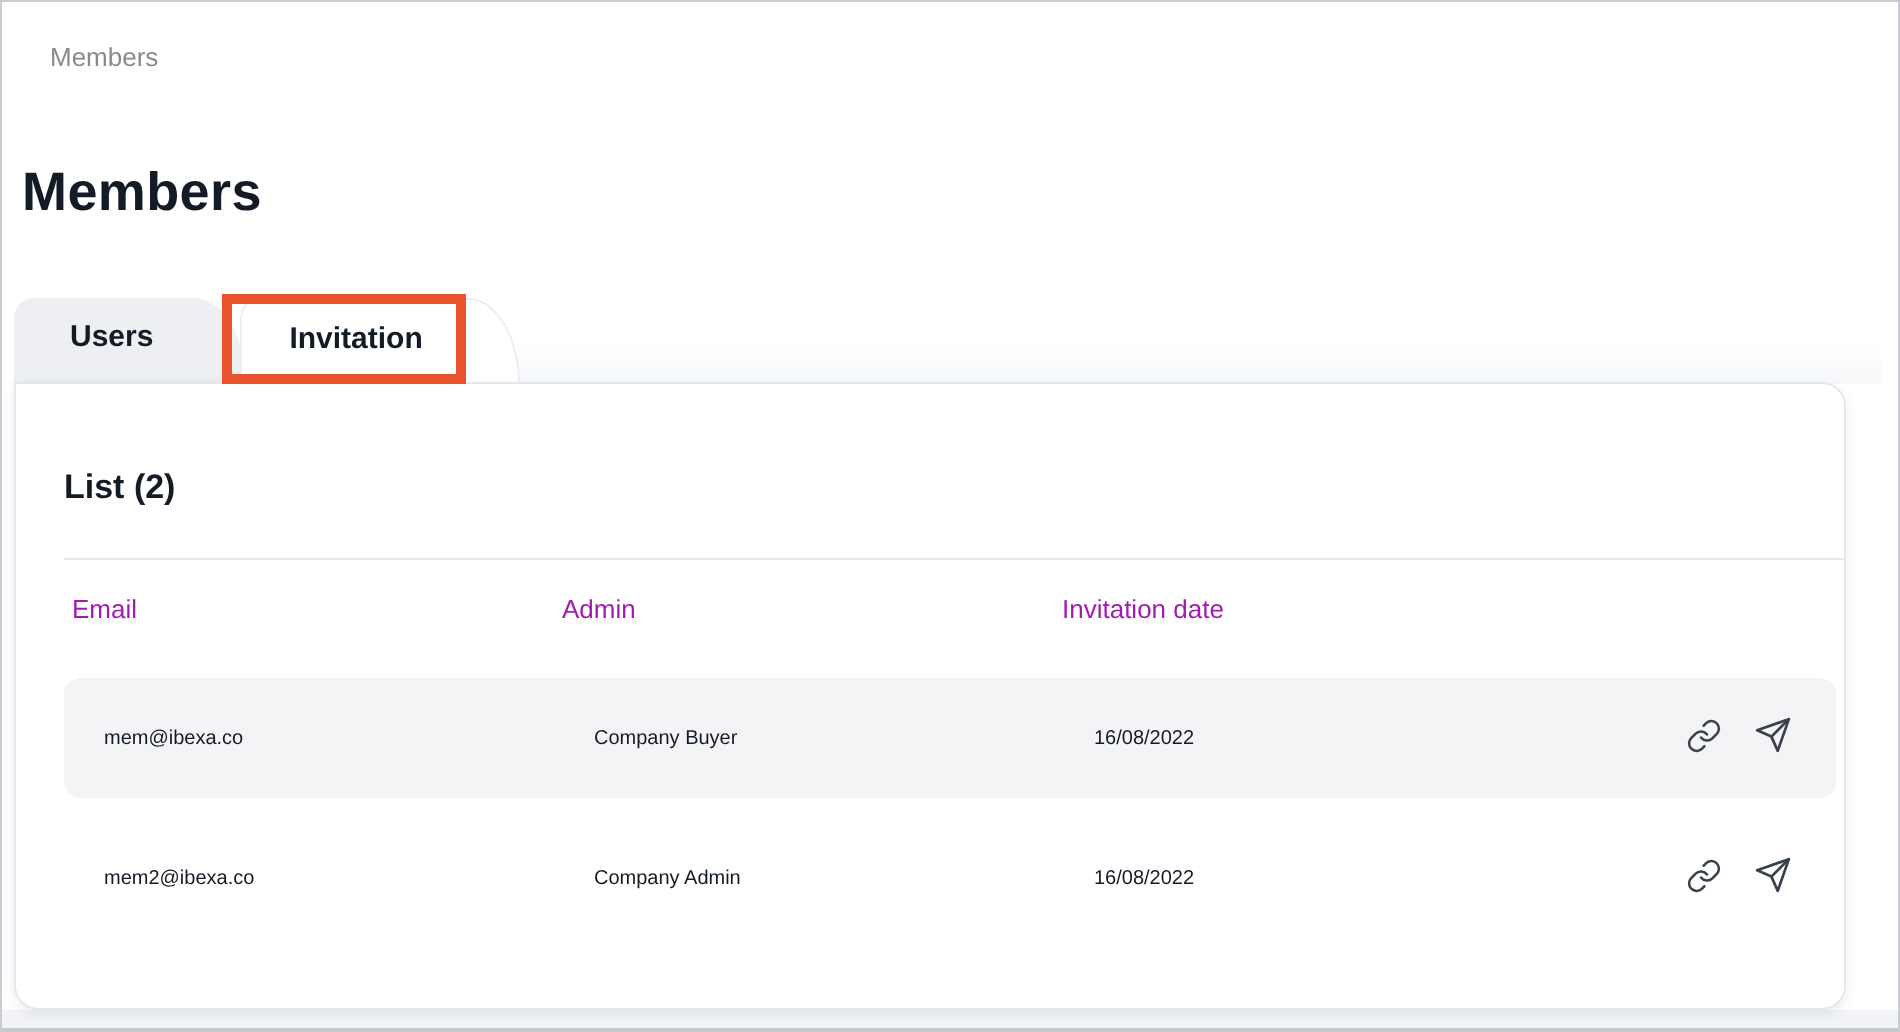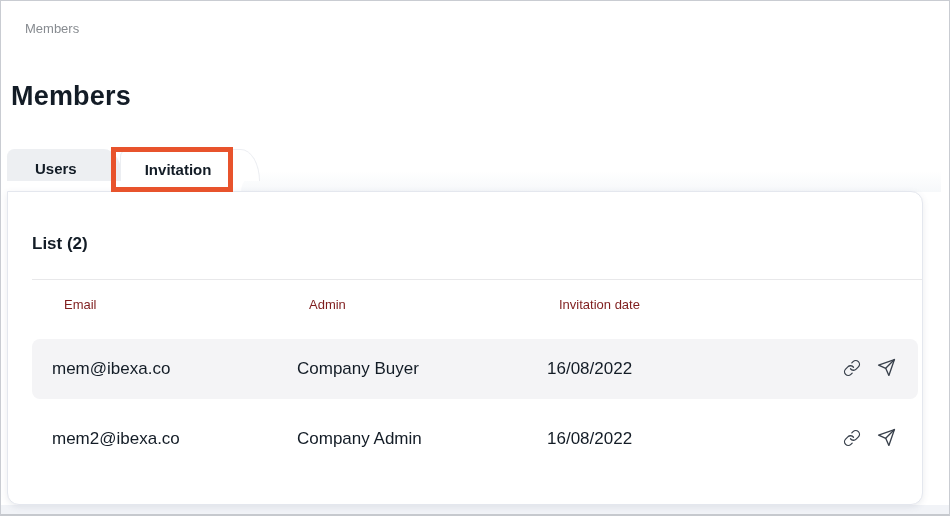--- a/index.html
+++ b/index.html
@@ -15,41 +15,41 @@
     position:absolute; right:6px; top:21px; width:140px; height:45px;
     border:none; border-radius:8px; cursor:pointer;
     background:linear-gradient(90deg,#d9303d 0%,#a2245f 100%);
     color:#fff; font-size:15px; font-family:inherit;
   }
   
   .page-title { position:absolute; left:10px; top:80px; font-size:27px; font-weight:800; color:#131c26; letter-spacing:0.2px; }
   
   .tabs { position:absolute; left:6px; top:148px; height:43px; display:flex; z-index:2; }
   .tab {
-    height:32px; display:flex; align-items:flex-start; padding-top:11px;
+    height:43px; display:flex; align-items:flex-start; padding-top:11px;
     font-size:15px; font-weight:600; color:#131c26; cursor:pointer;
     border-radius:10px 26px 0 0 / 10px 43px 0 0;
   }
   .tab-users { background:#edeff2; padding-left:28px; padding-right:46px; }
   .tab-invitation { background:#fff; border:1px solid #eceef2; border-bottom:none; padding-left:24px; padding-right:48px; margin-left:-3px; }
   .tabbar-shade { position:absolute; left:240px; top:170px; width:700px; height:21px; z-index:1;
     background:linear-gradient(180deg,#ffffff 0%,#f6f8fa 100%); border-radius:22px 0 0 0; }
   
   .annotation-box { position:absolute; left:110px; top:146px; width:122px; height:45px; border:5px solid #e8532c; z-index:6; pointer-events:none; }
   
   .card {
     position:absolute; left:6px; top:190px; width:916px; height:314px; z-index:3;
     background:#fff; border:1px solid #e4e7ee; border-radius:0 12px 12px 12px;
     box-shadow:0 2px 6px rgba(90,100,120,0.12);
   }
   .list-title { position:absolute; left:24px; top:42px; font-size:17px; font-weight:700; color:#131c26; }
   .divider { position:absolute; left:24px; top:87px; width:890px; height:1px; background:#e8e8ea; }
   .row-grid { display:grid; grid-template-columns:245px 250px 1fr auto; align-items:center; padding:0 22px 0 20px; }
-  .thead { position:absolute; left:36px; top:96px; width:886px; height:32px; font-size:13px; color:#7f1d1d; }
-  .trow { position:absolute; left:24px; width:886px; height:60px; font-size:17px; color:#131c26; border-radius:8px; }
+  .thead { position:absolute; left:8px; top:96px; width:886px; height:32px; font-size:13px; color:#a21caf; }
+  .trow { position:absolute; left:24px; width:886px; height:60px; font-size:10px; color:#131c26; border-radius:8px; }
   .trow.alt { background:#f4f4f6; }
   .row-1 { top:147px; }
   .row-2 { top:217px; }
   .actions { display:flex; gap:16px; align-items:center; }
   .icon-btn { background:none; border:none; padding:0; cursor:pointer; width:19px; height:19px; display:flex; align-items:center; justify-content:center; }
   .icon-btn svg { stroke:#39414c; fill:none; stroke-width:1.7; stroke-linecap:round; stroke-linejoin:round; }
   
   .bottom-strip { position:absolute; left:0; right:0; bottom:0; height:9px; background:#f1f3f7; z-index:0; }
 </style>
 </head>

